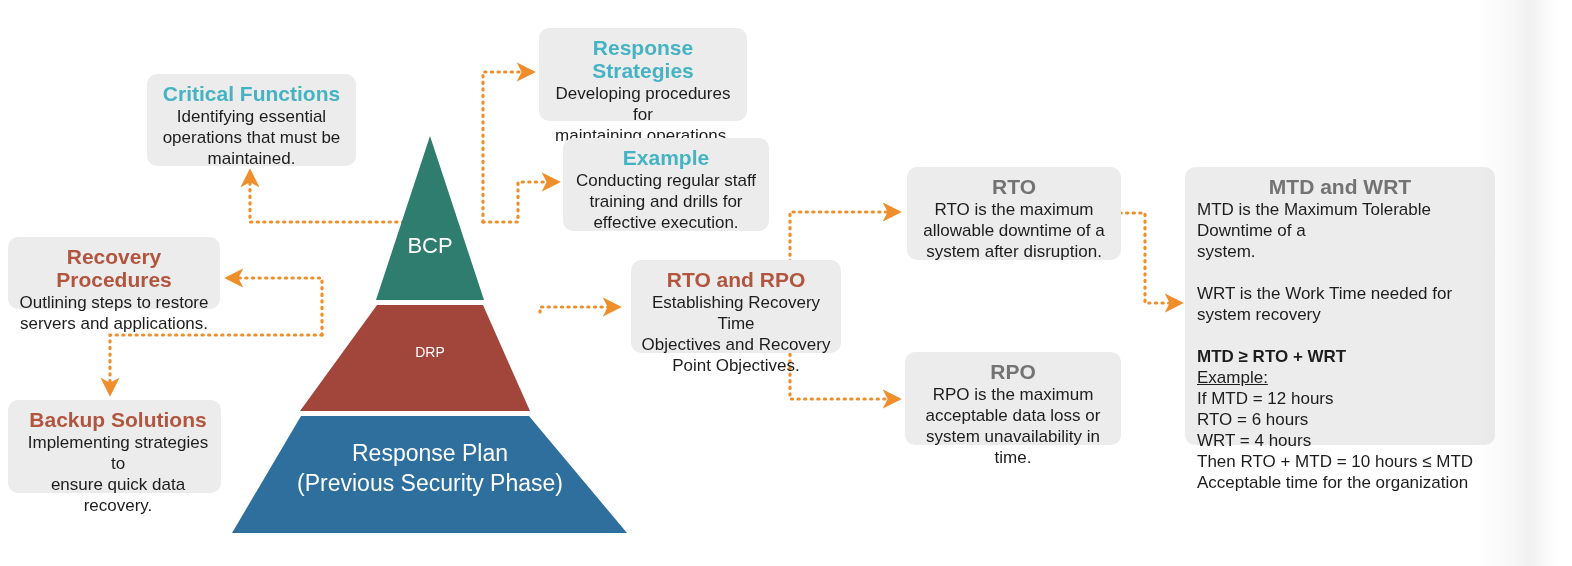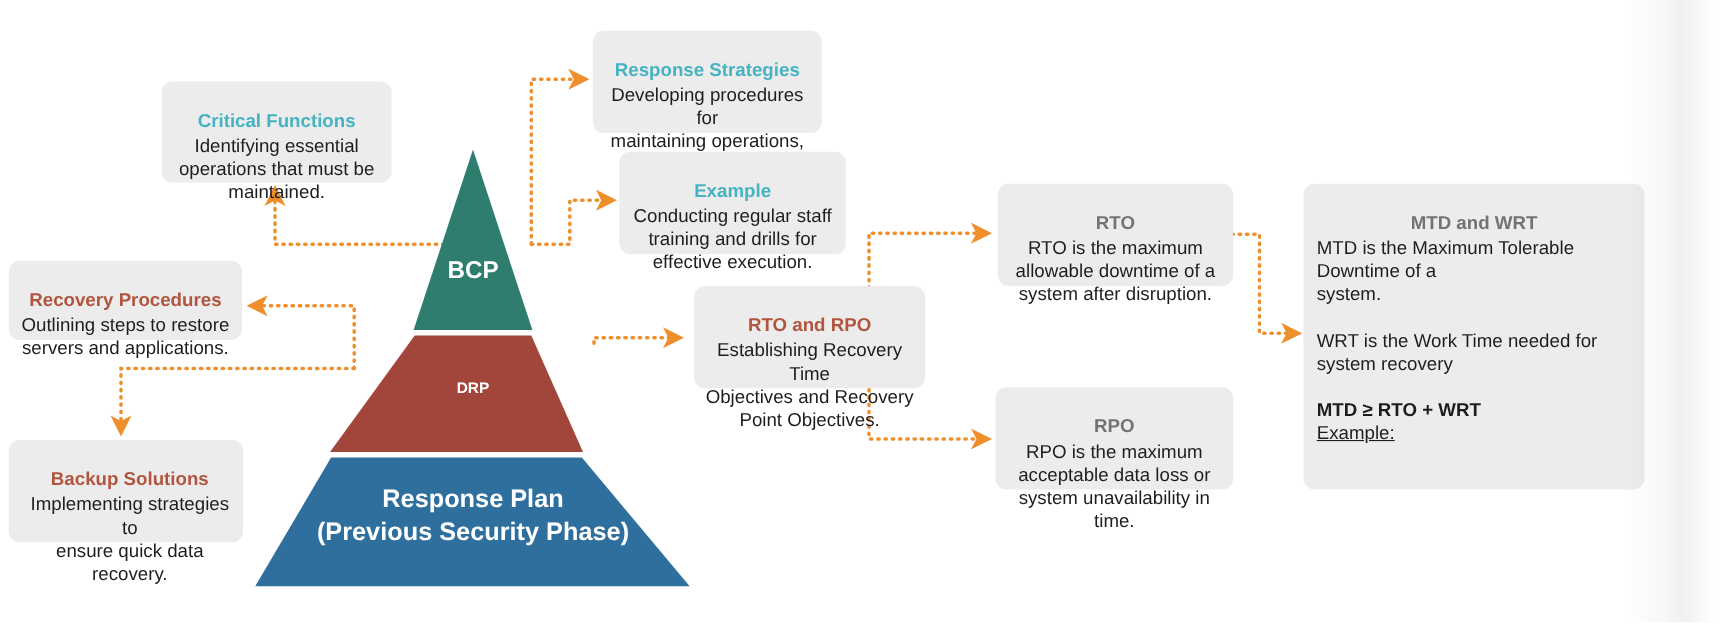--- a/index.html
+++ b/index.html
@@ -46,24 +46,24 @@
   .card {
     position: absolute;
     box-sizing: border-box;
     background: #ececec;
     border-radius: 10px;
     z-index: 20;
     padding: 8px 10px 10px 10px;
   }
   .card-title {
     font-weight: bold;
-    font-size: 17px;
+    font-size: 21px;
     line-height: 23px;
     text-align: center;
-    margin: 16px 0 1px 0;
+    margin: 0 0 1px 0;
   }
   .card-body {
     font-size: 17px;
     line-height: 21px;
     color: #1d1d1d;
     text-align: center;
     margin: 0;
     white-space: pre-line;
   }
   .t-teal   { color: #45b3c2; }
@@ -73,21 +73,21 @@
   
   #card-mtdwrt .card-body { text-align: left; }
   #card-mtdwrt .card-body.strong { font-weight: bold; }
   #card-mtdwrt .card-body.underline { text-decoration: underline; }
   .spacer-line { height: 21px; }
 
   .pyr-label {
     position: absolute;
     z-index: 12;
     color: #ffffff;
-    font-weight: bold;
+    font-weight: normal;
     text-align: center;
     white-space: pre-line;
     pointer-events: none;
   }
 </style>
 </head>
 <body>
 
 <div id="canvas">
 
@@ -191,16 +191,21 @@
 
   <div class="card" id="card-mtdwrt" style="left:1185px; top:167px; width:310px; height:278px; padding:8px 12px 10px 12px;">
     <p class="card-title t-mauve">MTD and WRT</p>
     <p class="card-body">MTD is the Maximum Tolerable Downtime of a
 system.</p>
     <div class="spacer-line"></div>
     <p class="card-body">WRT is the Work Time needed for system recovery</p>
     <div class="spacer-line"></div>
     <p class="card-body strong">MTD ≥ RTO + WRT</p>
     <p class="card-body underline">Example:</p>
+    <p class="card-body">If MTD = 12 hours
+RTO = 6 hours
+WRT = 4 hours
+Then RTO + MTD = 10 hours ≤ MTD
+Acceptable time for the organization</p>
   </div>
 
   <div id="edge-shade"></div>
 </div>
 
 </body></html>

